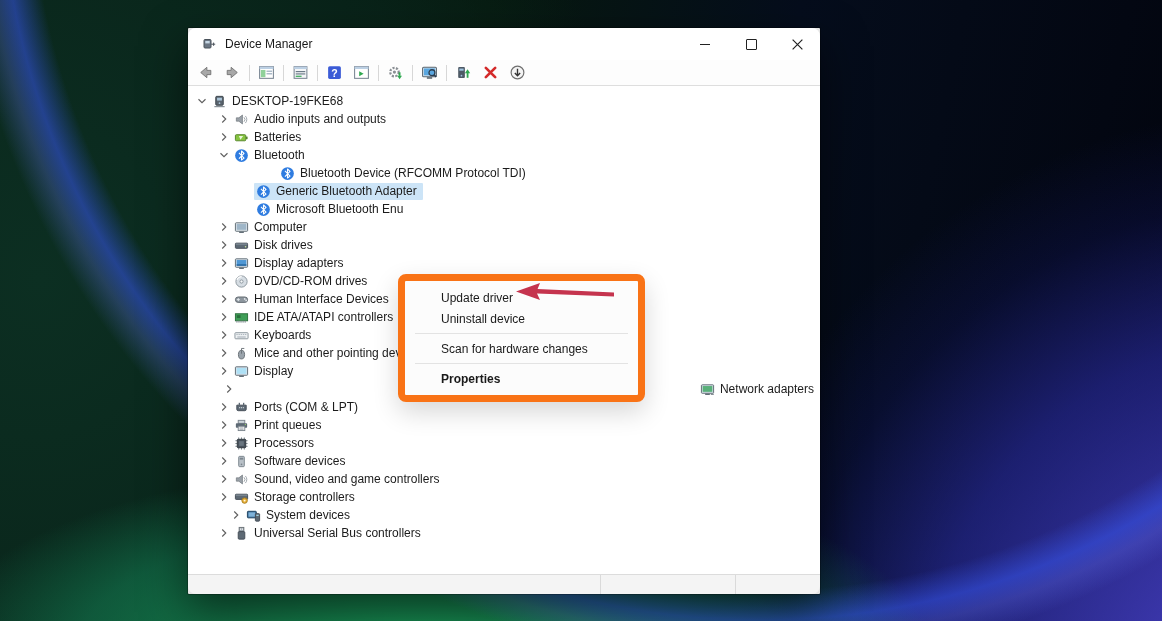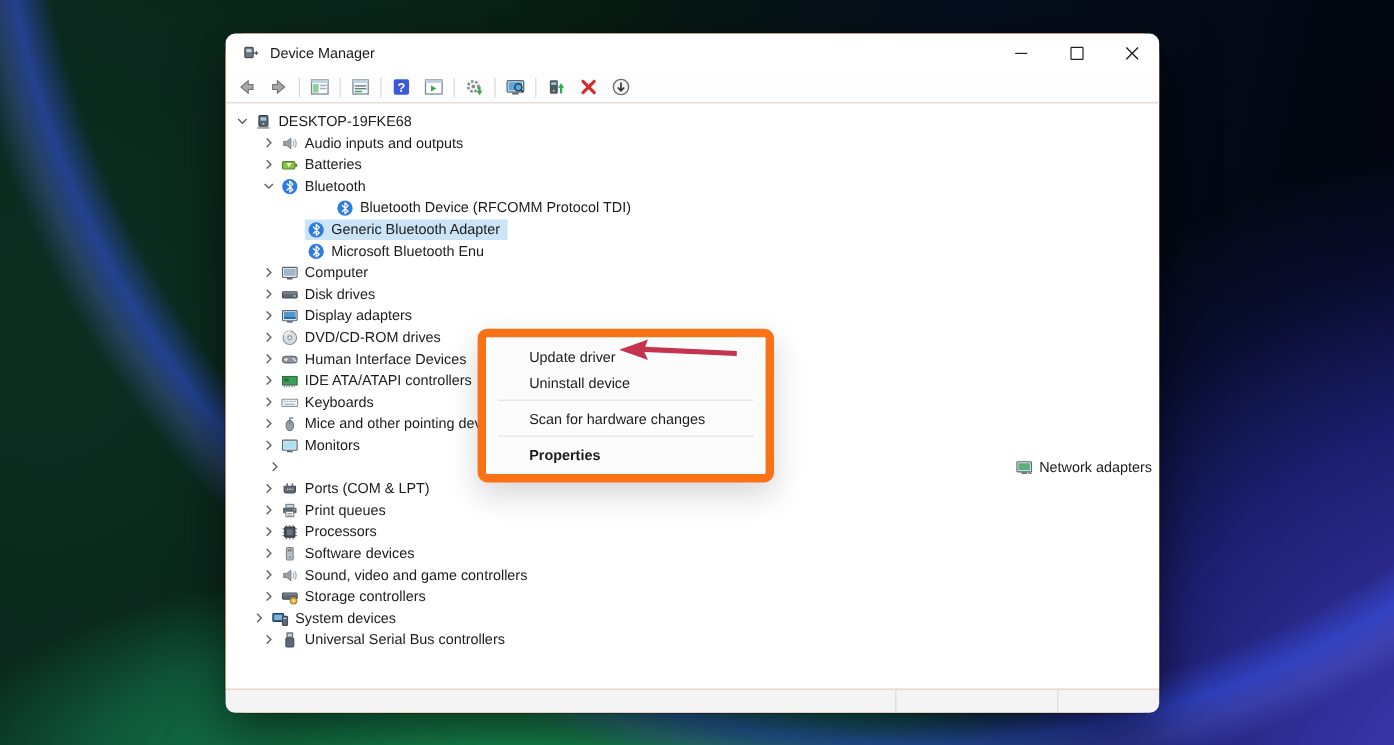--- a/index.html
+++ b/index.html
@@ -12,22 +12,22 @@
   .wallpaper{
     position:absolute;inset:0;
     background:
       radial-gradient(circle at 760px -140px, rgba(0,0,0,0) 730px, rgba(55,85,235,0.55) 760px, rgba(100,115,245,0.28) 780px, rgba(0,0,0,0) 805px),
       radial-gradient(ellipse 640px 240px at 430px 650px, rgba(26,163,92,0.95), rgba(20,130,85,0.55) 55%, rgba(0,0,0,0) 78%),
       radial-gradient(circle 760px at 1290px 700px, rgba(92,82,245,0.85), rgba(58,60,225,0.45) 48%, rgba(30,35,160,0.18) 66%, rgba(0,0,0,0) 78%),
       radial-gradient(ellipse 720px 820px at 40px 280px, #0c2f22, rgba(9,36,26,0.85) 55%, rgba(0,0,0,0) 82%),
       linear-gradient(102deg, #0a2319 0%, #07190f 38%, #050d1c 62%, #02040d 100%);
   }
   .window{
-    position:absolute;left:188px;top:28px;width:778px;height:566px;
-    background:#f97316;border-radius:16px;display:flex;flex-direction:column;
+    position:absolute;left:188px;top:28px;width:632px;height:566px;
+    background:#e5e5e5;border-radius:1px;display:flex;flex-direction:column;
     box-shadow:0 18px 45px rgba(0,0,0,0.55), 0 0 0 1px rgba(0,0,0,0.25);
     overflow:visible;
   }
   .titlebar{height:32px;background:#fff;border-radius:8px 8px 0 0;display:flex;align-items:center;flex:none;}
   .app-icon{margin-left:13px;display:flex;}
   .title-text{margin-left:8px;font-size:12px;color:#191919;}
   .controls{margin-left:auto;display:flex;height:100%;}
   .ctrl{width:46px;height:100%;display:flex;align-items:center;justify-content:center;}
   .min-glyph{width:10px;height:1px;background:#222;display:block;}
   .max-glyph{width:9px;height:9px;border:1px solid #222;border-radius:1px;display:block;}
@@ -442,21 +442,21 @@
             </svg>
           </span>
           <span class="sel-wrap">
             <span class="ticon">
               <svg viewBox="0 0 16 16" width="15" height="15">
                 <rect x="1.5" y="3" width="13" height="9" rx="0.8" fill="#dce6ee" stroke="#5b6770"></rect>
                 <rect x="2.8" y="4.3" width="10.4" height="6.2" fill="#aee0f5"></rect>
                 <rect x="5.5" y="12.4" width="5" height="1.4" fill="#5b6770"></rect>
               </svg>
             </span>
-            <span>Monitors</span>
+            <span>Display</span>
           </span>
         </div>
         <div class="tree-row" style="padding-left: 33px; justify-content: space-between;">
           <span class="chev">
             <svg viewBox="0 0 16 16" width="14" height="14">
               <polyline points="6,4 10,8 6,12" fill="none" stroke="#5f5f5f" stroke-width="1.3"></polyline>
             </svg>
           </span>
           <span class="sel-wrap">
             <span class="ticon">
@@ -584,21 +584,21 @@
               <svg viewBox="0 0 16 16" width="15" height="15">
                 <rect x="1.5" y="4.5" width="13" height="5.5" rx="0.8" fill="#5d6974" stroke="#434c55"></rect>
                 <rect x="1.8" y="4.8" width="12.4" height="1.6" fill="#79858f"></rect>
                 <circle cx="11.3" cy="11.3" r="2.9" fill="#e9b33c" stroke="#a97d1d"></circle>
                 <circle cx="11.3" cy="11.3" r="1" fill="#fff8e8"></circle>
               </svg>
             </span>
             <span>Storage controllers</span>
           </span>
         </div>
-        <div class="tree-row" style="padding-left: 20px;">
+        <div class="tree-row" style="padding-left: 40px;">
           <span class="chev">
             <svg viewBox="0 0 16 16" width="14" height="14">
               <polyline points="6,4 10,8 6,12" fill="none" stroke="#5f5f5f" stroke-width="1.3"></polyline>
             </svg>
           </span>
           <span class="sel-wrap">
             <span class="ticon">
               <svg viewBox="0 0 16 16" width="15" height="15">
                 <rect x="1.5" y="3.5" width="9.5" height="7" rx="0.8" fill="#2e5f8a" stroke="#1f4362"></rect>
                 <rect x="2.6" y="4.6" width="7.3" height="4.7" fill="#7fb2d9"></rect>

